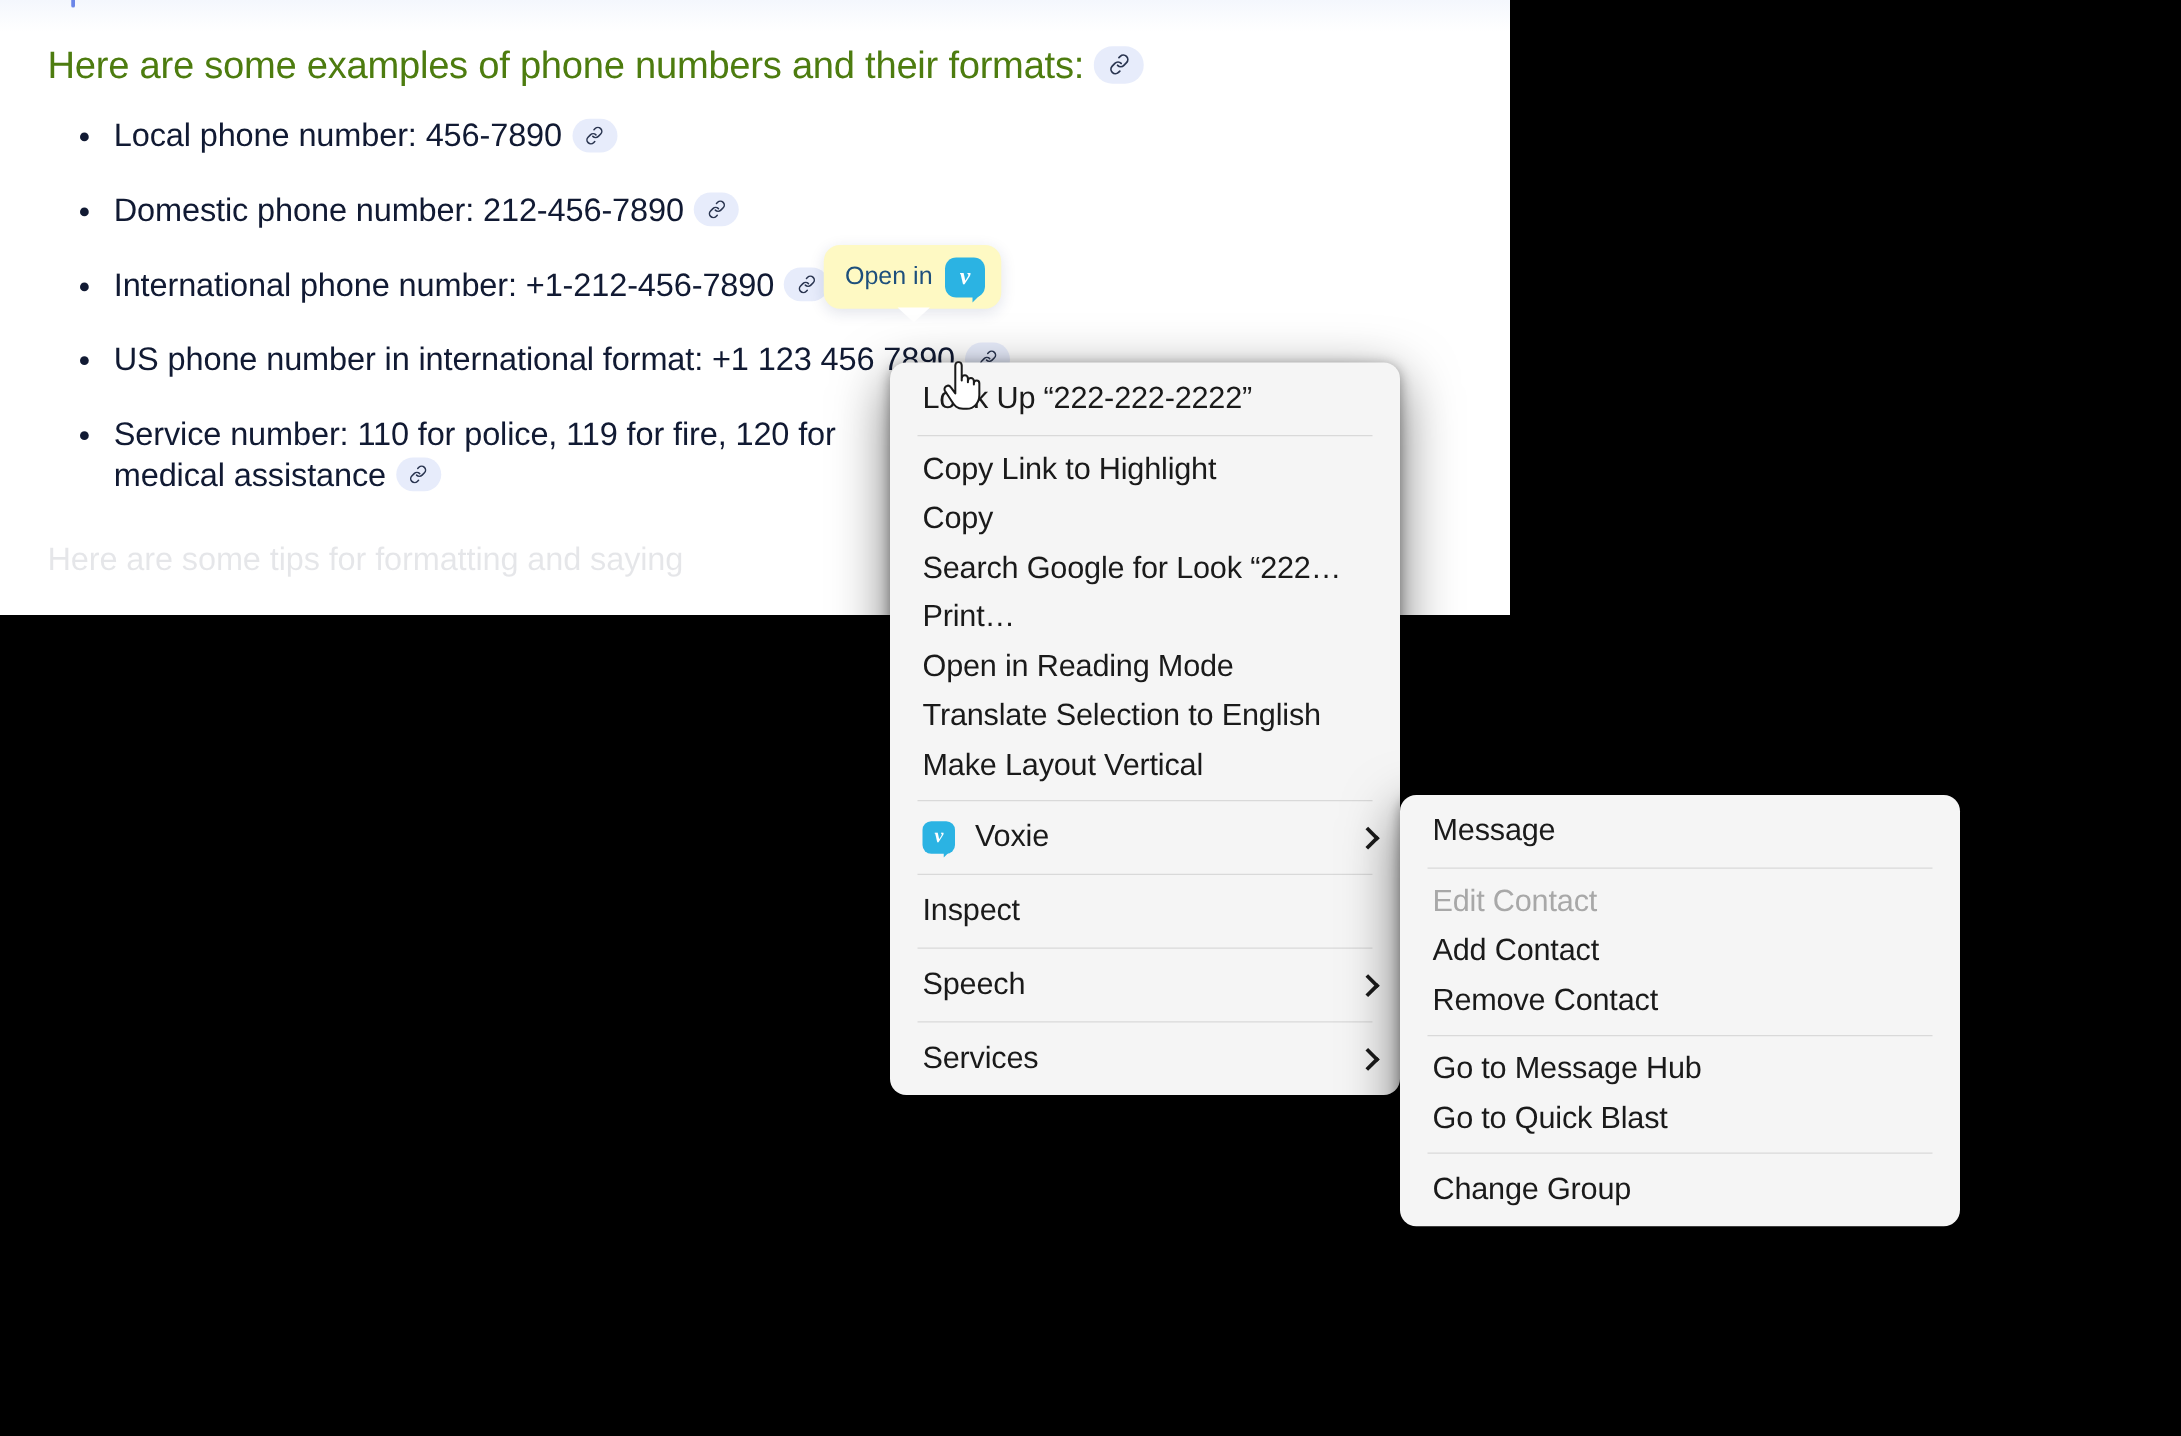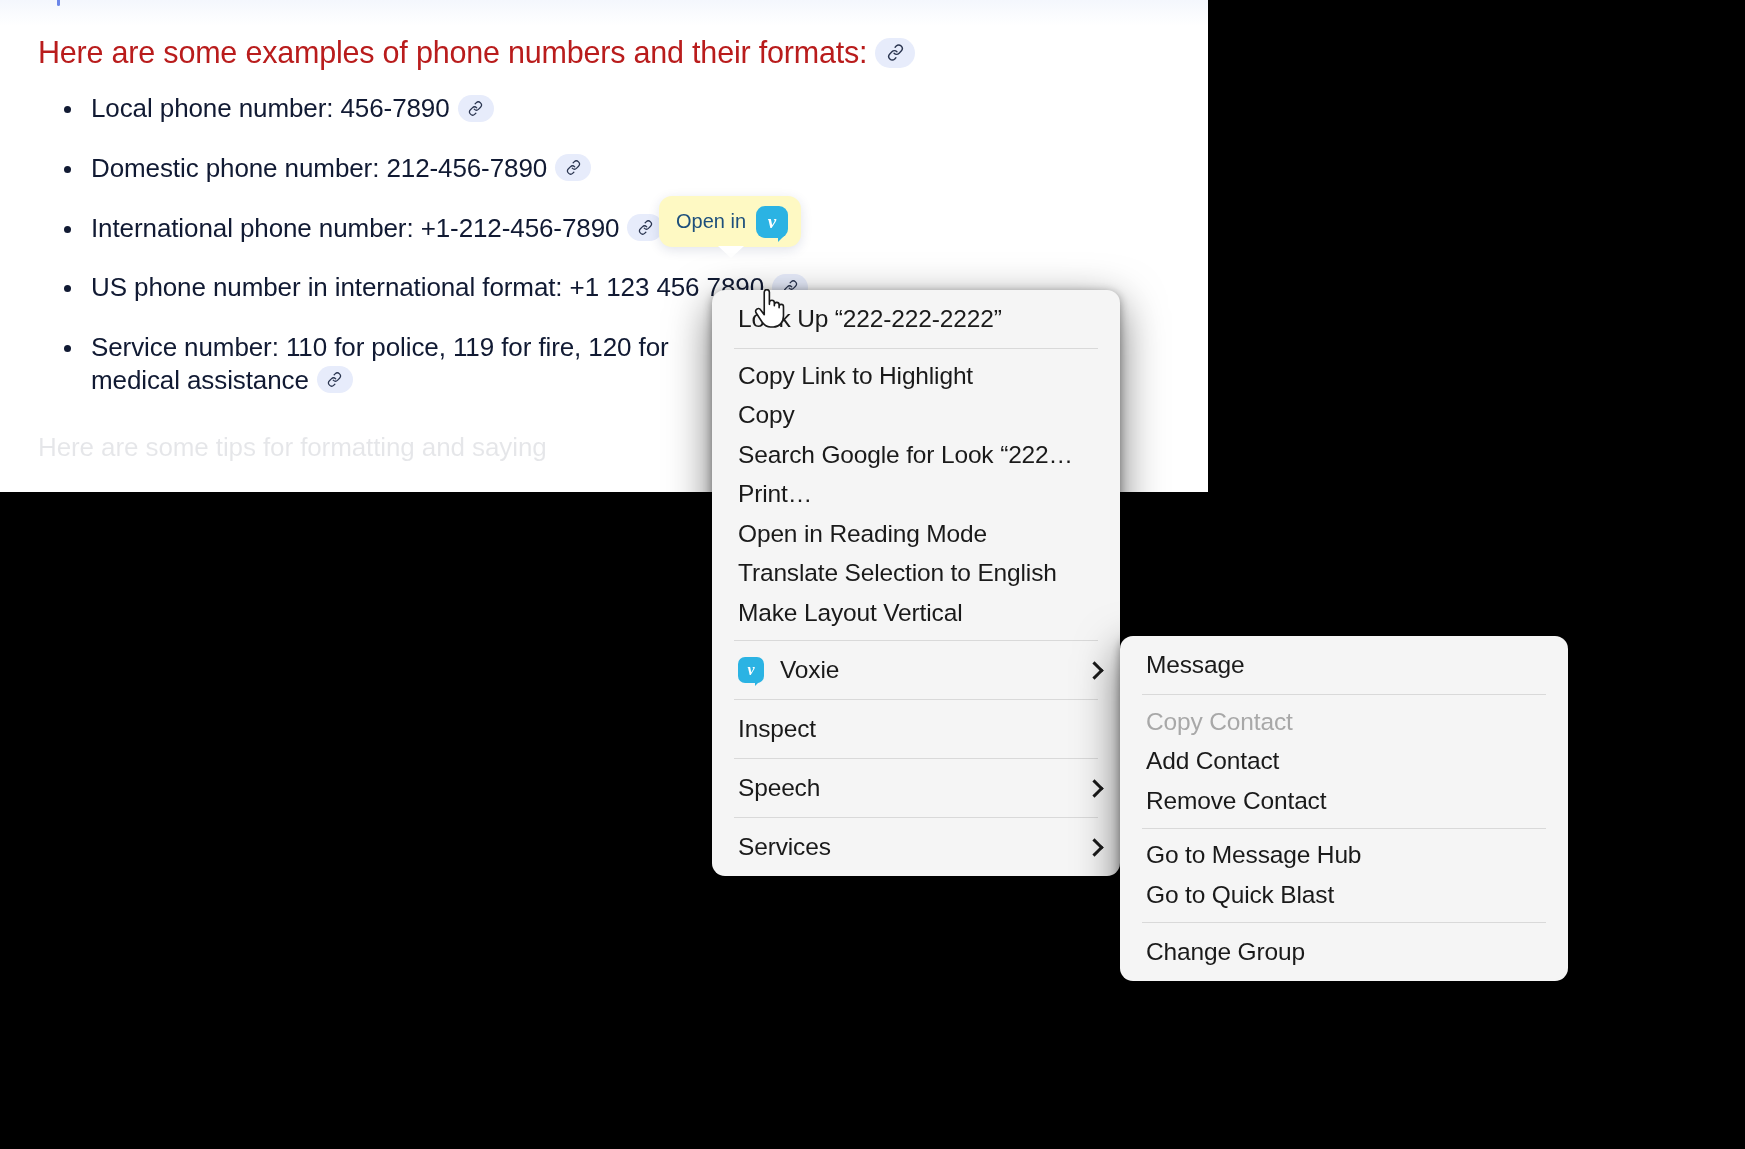--- a/index.html
+++ b/index.html
@@ -42,21 +42,21 @@
     background: #6b86e8;
     border-radius: 2px;
   }
 
   #doc-heading {
     position: absolute;
     left: 38px;
     top: 34px;
     font-size: 30.5px;
     line-height: 1.2;
-    color: #b91c1c;
+    color: #4d7c0f;
     font-weight: 400;
     letter-spacing: -0.2px;
     white-space: nowrap;
   }
 
   .link-chip {
     display: inline-flex;
     align-items: center;
     justify-content: center;
     vertical-align: middle;
@@ -357,21 +357,21 @@
   </div>
 </div>
 
 <div class="ctx-menu" id="ctx-sub">
   <div class="ctx-item tall">
     <span class="ctx-label">Message</span>
   </div>
   <div class="ctx-sep"></div>
 
   <div class="ctx-item disabled">
-    <span class="ctx-label">Copy Contact</span>
+    <span class="ctx-label">Edit Contact</span>
   </div>
   <div class="ctx-item">
     <span class="ctx-label">Add Contact</span>
   </div>
   <div class="ctx-item">
     <span class="ctx-label">Remove Contact</span>
   </div>
   <div class="ctx-sep"></div>
 
   <div class="ctx-item">

